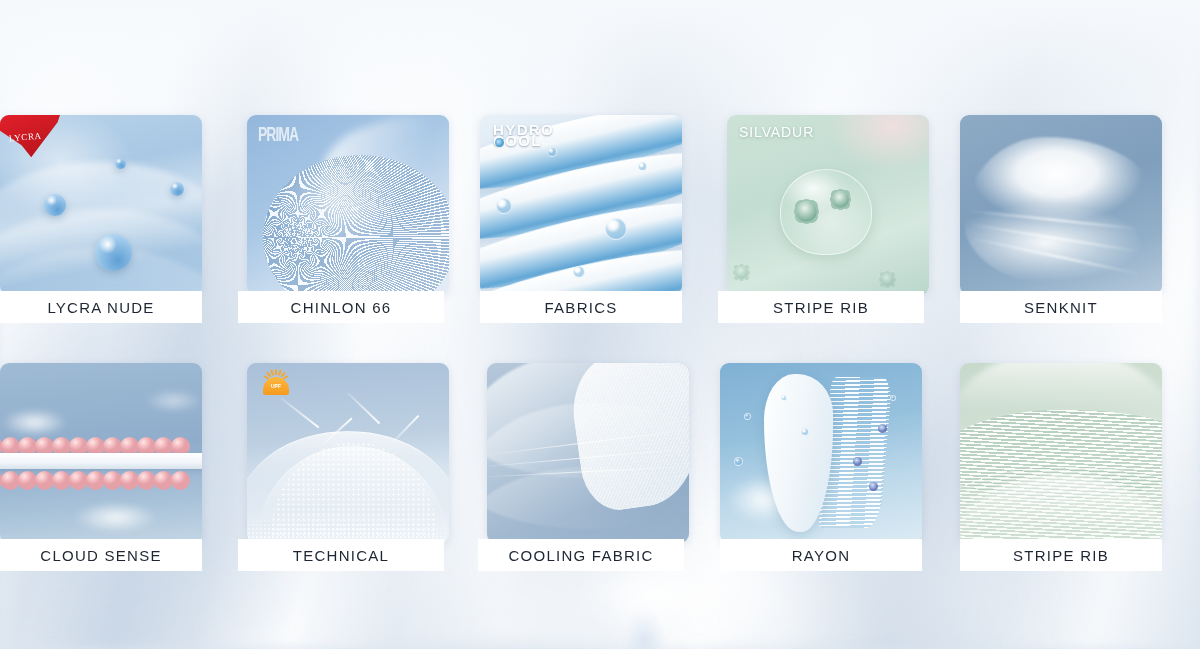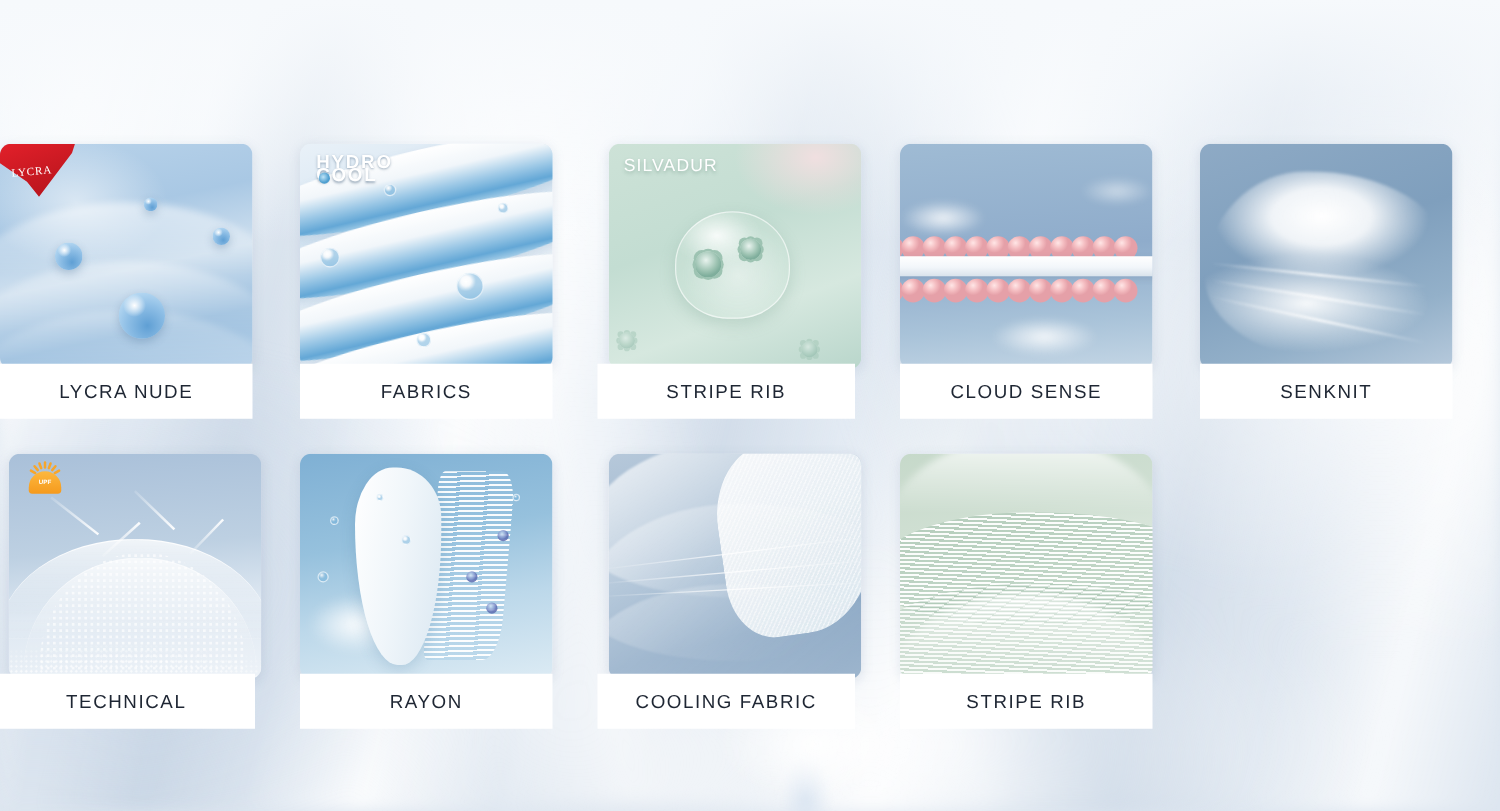--- a/index.html
+++ b/index.html
@@ -70,21 +70,21 @@
   }
   .card { position:relative; width:240px; height:212px; }
   .thumb {
     position:absolute; left:0; top:0; width:202px; height:180px;
     border-radius:9px; overflow:hidden;
     box-shadow:0 2px 9px rgba(110,135,165,.18);
   }
   
   .card.shift .thumb { left:7px; }
   .label-bar {
-    position:absolute; left:0; top:176px; width:202px; height:44px;
+    position:absolute; left:0; top:176px; width:202px; height:32px;
     background:#ffffff; display:flex; align-items:center; justify-content:center;
   }
   .card.shift .label-bar { left:-2px; width:206px; }
   .label-text {
     font-size:15px; letter-spacing:1.25px; color:#1e2633; white-space:nowrap;
   }
 
   
   .art { position:absolute; inset:0; }
 
@@ -398,20 +398,32 @@
         <div class="brand lycra-badge">
           <div class="lycra-tri"></div>
           <div class="lycra-word">LYCRA</div>
         </div>
       </div>
       <div class="label-bar">
         <span class="label-text">LYCRA NUDE</span>
       </div>
     </div>
 
+    <div class="card shift">
+      <div class="thumb">
+        <div class="art a-chinlon">
+          <div class="feather-wisp"></div>
+          <div class="fiber-ball"></div>
+        </div>
+        <div class="brand prima-mark">PRIMA</div>
+      </div>
+      <div class="label-bar">
+        <span class="label-text">CHINLON 66</span>
+      </div>
+    </div>
 
     <div class="card">
       <div class="thumb">
         <div class="art a-luxtre">
           <div class="tube t1"></div>
           <div class="tube t2"></div>
           <div class="tube t3"></div>
           <div class="tube t4"></div>
           <div class="drop" style="left:8%;top:46%;width:16px;height:16px"></div>
           <div class="drop" style="left:62%;top:57%;width:22px;height:22px"></div>
@@ -441,20 +453,34 @@
         </div>
         <div class="brand silvadur-mark">SILVADUR</div>
       </div>
       <div class="label-bar">
         <span class="label-text">STRIPE RIB</span>
       </div>
     </div>
 
     <div class="card">
       <div class="thumb">
+        <div class="art a-senknit">
+          <div class="silk"></div>
+          <div class="silk-fold" style="top:58%;transform:rotate(6deg)"></div>
+          <div class="silk-fold" style="top:68%;transform:rotate(9deg)"></div>
+          <div class="silk-fold" style="top:78%;transform:rotate(12deg)"></div>
+        </div>
+      </div>
+      <div class="label-bar">
+        <span class="label-text">SENKNIT</span>
+      </div>
+    </div>
+
+    <div class="card">
+      <div class="thumb">
         <div class="art a-cloud">
           <div class="cloudpuff" style="left:-6%;top:22%;width:46%;height:22%"></div>
           <div class="cloudpuff" style="left:28%;top:74%;width:58%;height:24%"></div>
           <div class="cloudpuff" style="left:66%;top:12%;width:40%;height:18%;opacity:.6"></div>
           <div class="bead-row" style="top:39%"></div>
           <div class="bead-row" style="top:39%">
             <div class="bead"></div>
               <div class="bead"></div>
               <div class="bead"></div>
               <div class="bead"></div>
@@ -479,34 +505,20 @@
               <div class="bead"></div>
             <div class="bead"></div>
               <div class="bead"></div>
               <div class="bead"></div>
               <div class="bead"></div>
           </div>
         </div>
       </div>
       <div class="label-bar">
         <span class="label-text">CLOUD SENSE</span>
-      </div>
-    </div>
-
-    <div class="card">
-      <div class="thumb">
-        <div class="art a-senknit">
-          <div class="silk"></div>
-          <div class="silk-fold" style="top:58%;transform:rotate(6deg)"></div>
-          <div class="silk-fold" style="top:68%;transform:rotate(9deg)"></div>
-          <div class="silk-fold" style="top:78%;transform:rotate(12deg)"></div>
-        </div>
-      </div>
-      <div class="label-bar">
-        <span class="label-text">SENKNIT</span>
       </div>
     </div>
 
     <div class="card shift">
       <div class="thumb">
         <div class="art a-sun">
           <div class="dome" style="left:-4%;top:38%;width:108%;height:44%"></div>
           <div class="dome" style="left:6%;top:46%;width:92%;height:50%;opacity:.8"></div>
           <div class="dome-mesh"></div>
           <div class="uv-ray" style="left:17%;top:19%;width:48px;transform:rotate(38deg)"></div>
@@ -523,20 +535,37 @@
           <div class="sun-ray" style="transform:rotate(20deg)"></div>
           <div class="sun-ray" style="transform:rotate(40deg)"></div>
           <div class="sun-ray" style="transform:rotate(60deg)"></div>
           <div class="sun-core">
             <span>UPF</span>
           </div>
         </div>
       </div>
       <div class="label-bar">
         <span class="label-text">TECHNICAL</span>
+      </div>
+    </div>
+
+    <div class="card shift">
+      <div class="thumb">
+        <div class="art a-cooling">
+          <div class="cool-mesh"></div>
+          <div class="cool-wave" style="top:-6%"></div>
+          <div class="cool-wave" style="top:22%;opacity:.55"></div>
+          <div class="cool-line" style="top:44%;transform:rotate(-7deg)"></div>
+          <div class="cool-line" style="top:52%;transform:rotate(-5deg)"></div>
+          <div class="cool-line" style="top:60%;transform:rotate(-3deg)"></div>
+          <div class="cool-wave" style="top:58%;height:54%;opacity:.4"></div>
+        </div>
+      </div>
+      <div class="label-bar">
+        <span class="label-text">COOLING FABRIC</span>
       </div>
     </div>
 
     <div class="card">
       <div class="thumb">
         <div class="art a-rayon">
           <div class="mist"></div>
           <div class="rayon-comb"></div>
           <div class="rayon-cloth"></div>
           <div class="drop" style="left:12%;top:28%;width:7px;height:7px"></div>
@@ -547,37 +576,20 @@
           <div class="germ" style="left:78%;top:34%"></div>
           <div class="germ" style="left:66%;top:52%"></div>
           <div class="germ" style="left:74%;top:66%"></div>
         </div>
       </div>
       <div class="label-bar">
         <span class="label-text">RAYON</span>
       </div>
     </div>
 
-    <div class="card shift">
-      <div class="thumb">
-        <div class="art a-cooling">
-          <div class="cool-mesh"></div>
-          <div class="cool-wave" style="top:-6%"></div>
-          <div class="cool-wave" style="top:22%;opacity:.55"></div>
-          <div class="cool-line" style="top:44%;transform:rotate(-7deg)"></div>
-          <div class="cool-line" style="top:52%;transform:rotate(-5deg)"></div>
-          <div class="cool-line" style="top:60%;transform:rotate(-3deg)"></div>
-          <div class="cool-wave" style="top:58%;height:54%;opacity:.4"></div>
-        </div>
-      </div>
-      <div class="label-bar">
-        <span class="label-text">COOLING FABRIC</span>
-      </div>
-    </div>
-
     <div class="card">
       <div class="thumb">
         <div class="art a-striperib">
           <div class="rib-gloss" style="top:-8%"></div>
           <div class="rib-band" style="top:26%"></div>
           <div class="rib-band" style="top:58%;opacity:.8"></div>
           <div class="rib-gloss" style="top:62%;opacity:.7"></div>
         </div>
       </div>
       <div class="label-bar">

